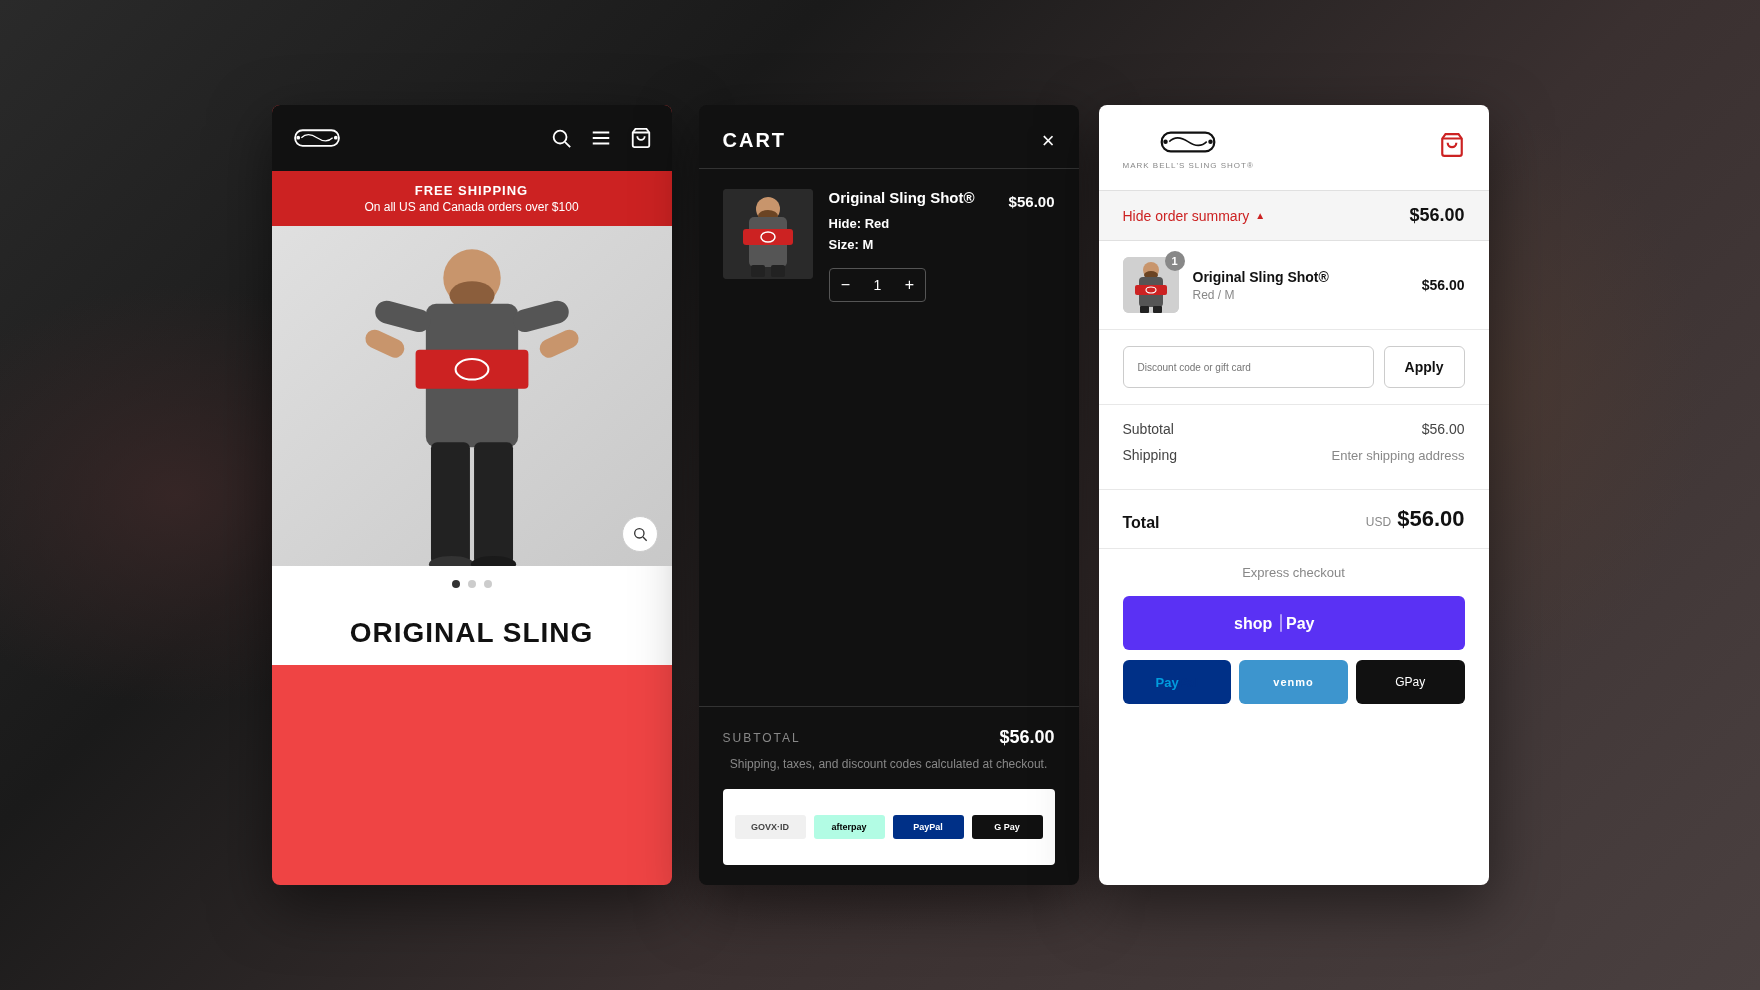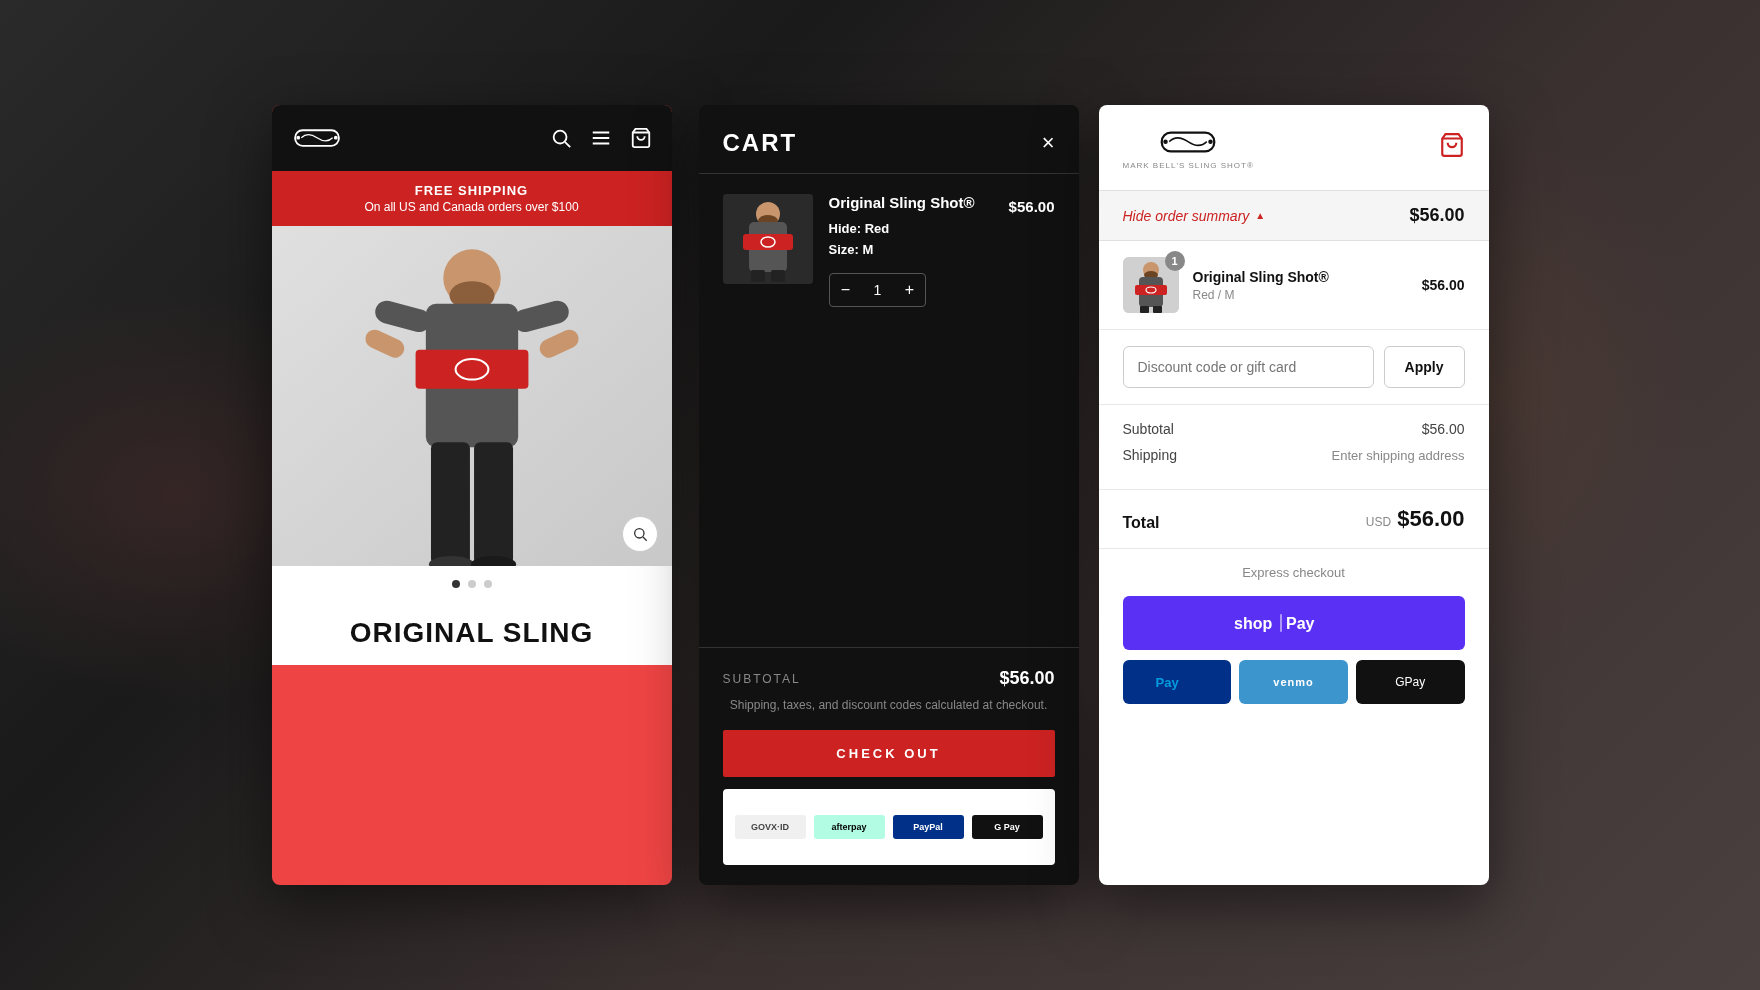--- a/index.html
+++ b/index.html
@@ -179,21 +179,21 @@
     .cart-header {
       padding: 24px 24px 16px;
       display: flex;
       align-items: center;
       justify-content: space-between;
       border-bottom: 1px solid #333;
     }
 
     .cart-title {
       color: white;
-      font-size: 24px;
+      font-size: 20px;
       font-weight: 700;
       letter-spacing: 2px;
     }
 
     .cart-close {
       color: white;
       font-size: 22px;
       cursor: pointer;
       background: none;
       border: none;
@@ -405,21 +405,20 @@
     .order-summary-btn {
       display: flex;
       align-items: center;
       gap: 6px;
       color: #cc2222;
       font-size: 14px;
       font-weight: 500;
       background: none;
       border: none;
       cursor: pointer;
-      font-style: italic;
     }
 
     .order-summary-price {
       font-size: 18px;
       font-weight: 700;
       color: #111;
     }
 
     .order-item-row {
       display: flex;
@@ -488,21 +487,21 @@
       display: flex;
       gap: 10px;
       border-bottom: 1px solid #e8e8e8;
     }
 
     .discount-input {
       flex: 1;
       padding: 12px 14px;
       border: 1px solid #ccc;
       border-radius: 6px;
-      font-size: 14px;
+      font-size: 10px;
       color: #999;
       outline: none;
     }
 
     .apply-btn {
       padding: 12px 20px;
       background: white;
       border: 1px solid #ccc;
       border-radius: 6px;
       font-size: 14px;
@@ -749,21 +748,20 @@
 
     <div class="cart-footer">
       <div class="subtotal-row">
         <span class="subtotal-label">SUBTOTAL</span>
         <span class="subtotal-value">$56.00</span>
       </div>
       <div class="cart-note">
         <span>Shipping, taxes, and discount codes
 calculated at checkout.</span>
       </div>
-      <button class="checkout-btn">CHECK OUT</button>
       <div class="partner-logos">
         <div class="partner-logo-box">GOVX·ID</div>
         <div class="partner-logo-box" style="background:#b2fce4; color:#000;">afterpay</div>
         <div class="partner-logo-box" style="background:#003087; color:white;">PayPal</div>
         <div class="partner-logo-box" style="background:#111; color:white;">G Pay</div>
       </div>
     </div>
   </div>
 
   <div class="panel-checkout">

